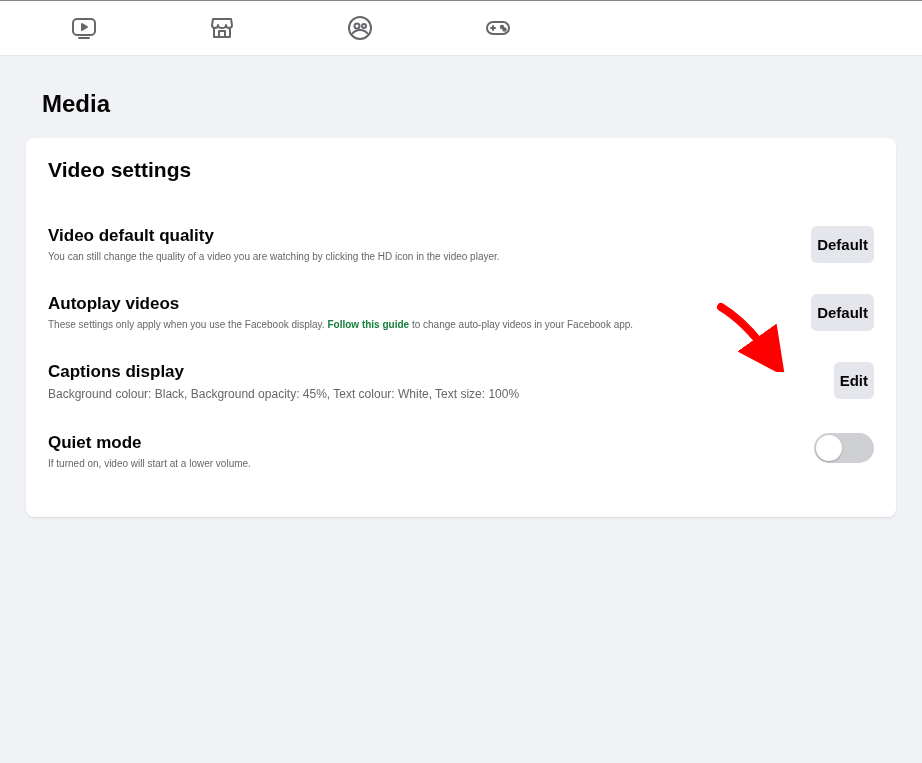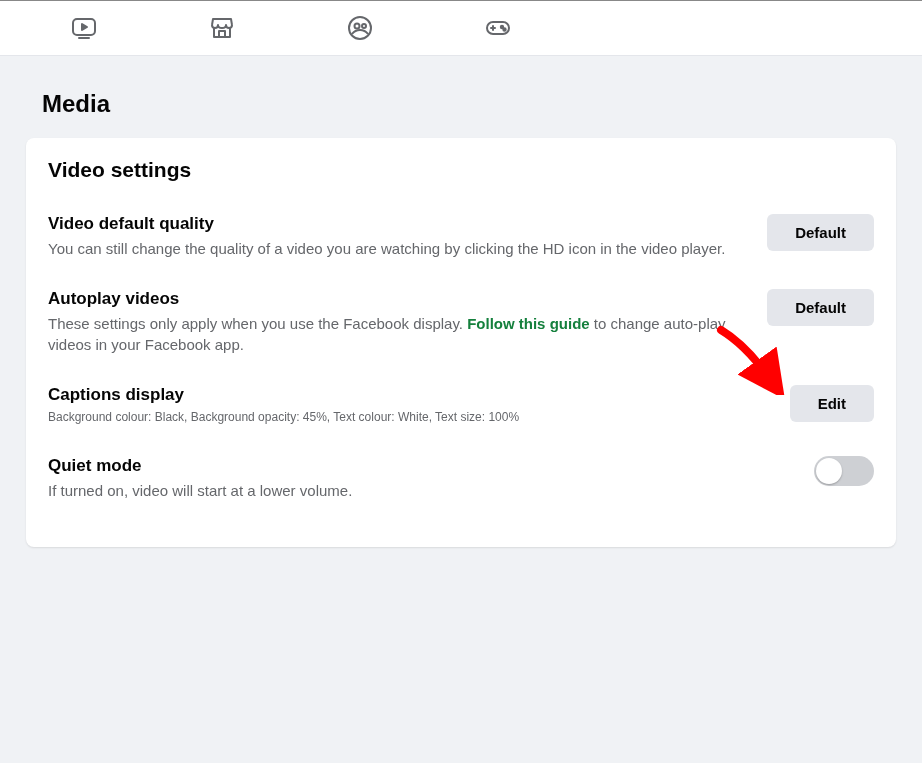--- a/index.html
+++ b/index.html
@@ -3,29 +3,29 @@
   <meta charset="utf-8">
   <style>
     * { box-sizing: border-box; margin: 0; padding: 0; font-family: -apple-system, BlinkMacSystemFont, "Segoe UI", Helvetica, Arial, sans-serif; }
     body { background: #f0f2f5; width: 922px; }
     .topnav { background: #fff; height: 56px; display: flex; align-items: center; border-top: 1px solid #888; border-bottom: 1px solid #e4e6eb; padding-left: 70px; gap: 110px; }
     .nav-icon { width: 28px; height: 28px; color: #65676b; cursor: pointer; display: flex; align-items: center; justify-content: center; }
     .nav-icon svg { width: 28px; height: 28px; }
     .page { padding: 24px 26px; }
     .page-title { font-size: 24px; font-weight: 700; color: #050505; margin-bottom: 20px; margin-left: 16px; margin-top: 10px; }
     .card { background: #fff; border-radius: 8px; box-shadow: 0 1px 2px rgba(0,0,0,0.1); padding: 20px 22px 30px; }
-    .card-title { font-size: 21px; font-weight: 700; color: #050505; margin-bottom: 32px; }
+    .card-title { font-size: 21px; font-weight: 700; color: #050505; margin-bottom: 44px; }
     .row { display: flex; align-items: flex-start; justify-content: space-between; gap: 20px; margin-bottom: 30px; position: relative; }
     .row:last-child { margin-bottom: 16px; }
     .row-text { flex: 1; }
     .row-title { font-size: 17px; font-weight: 600; color: #050505; margin-bottom: 4px; }
-    .row-desc { font-size: 15px; color: #65676b; line-height: 1.4; }
+    .row-desc { font-size: 10px; color: #65676b; line-height: 1.4; }
     .row-desc-sm { font-size: 12px; color: #65676b; line-height: 1.4; }
     .row-desc b, .row-desc strong { color: #15803d; font-weight: 600; }
-    .btn { background: #e4e6eb; border: none; border-radius: 6px; padding: 10px 28px; font-size: 15px; font-weight: 600; color: #050505; cursor: pointer; flex-shrink: 0; }
+    .btn { background: #e4e6eb; border: none; border-radius: 6px; padding: 10px 6px; font-size: 15px; font-weight: 600; color: #050505; cursor: pointer; flex-shrink: 0; }
     .toggle { position: relative; width: 60px; height: 30px; border-radius: 15px; flex-shrink: 0; cursor: pointer; }
     .toggle.on { background: #1877f2; }
     .toggle.off { background: #ced0d4; }
     .knob { position: absolute; width: 26px; height: 26px; background: #fff; border-radius: 50%; top: 2px; box-shadow: 0 1px 2px rgba(0,0,0,0.25); }
     .toggle.on .knob { right: 2px; }
     .toggle.off .knob { left: 2px; }
     .arrow { position: absolute; right: 88px; top: -60px; width: 70px; height: 70px; pointer-events: none; }
     .arrow svg { width: 100%; height: 100%; }
   </style>
 </head>

